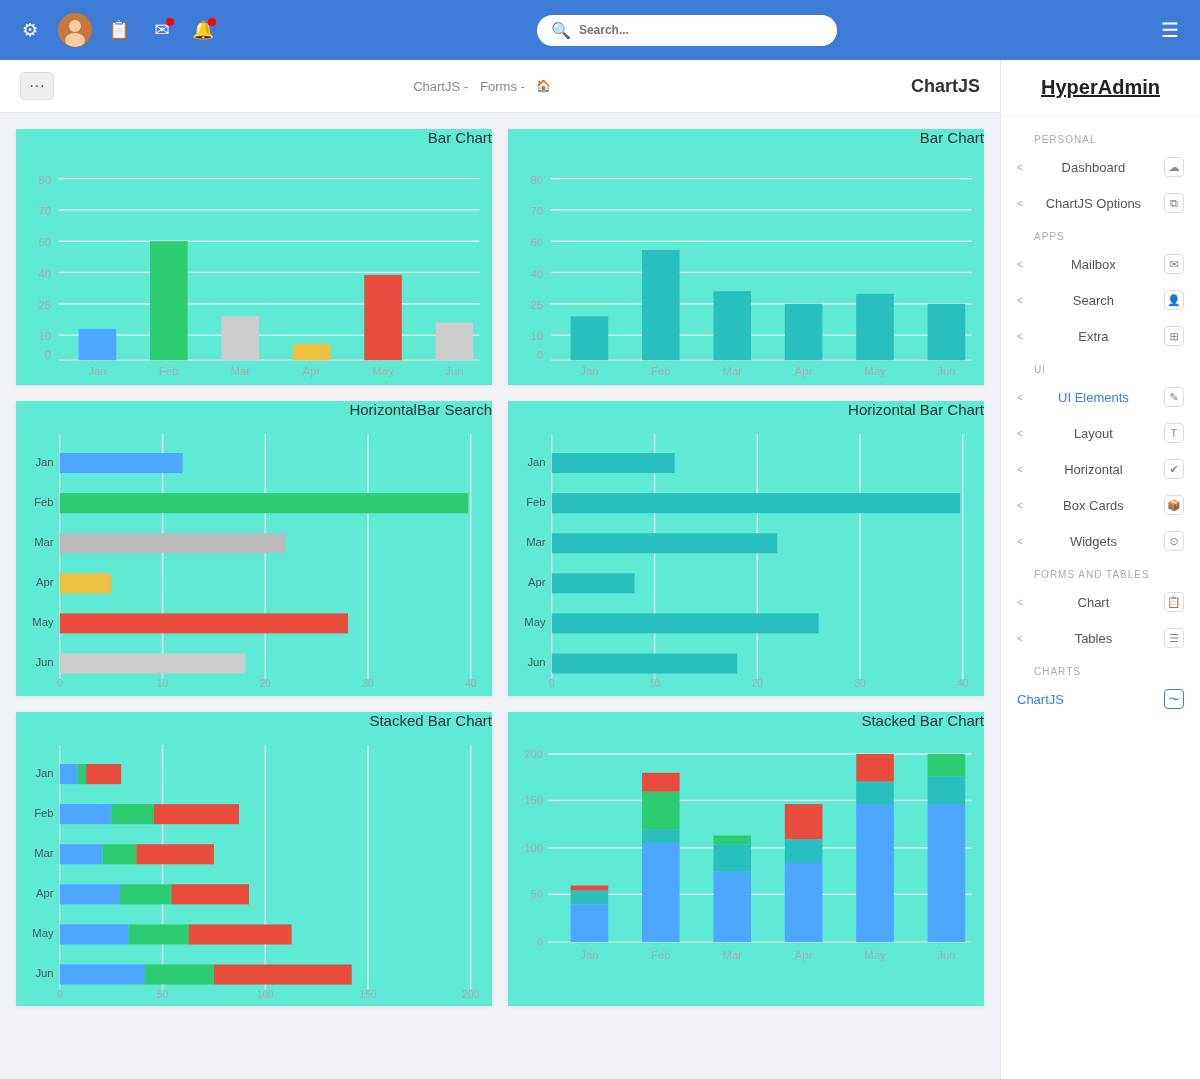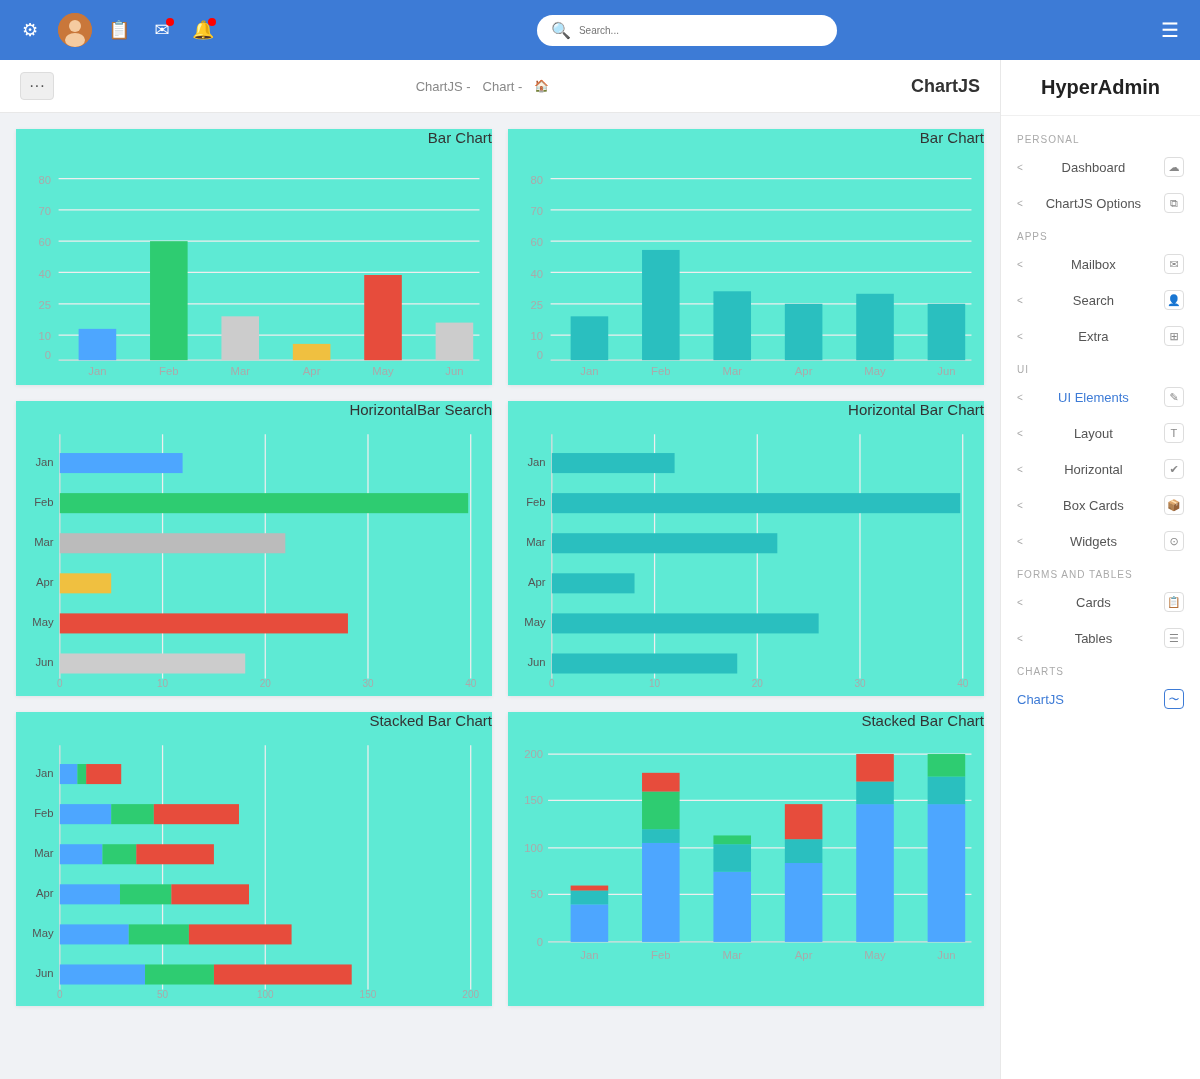--- a/index.html
+++ b/index.html
@@ -21,21 +21,21 @@
     .topnav-center { flex: 1; display: flex; justify-content: center; }
     .search-bar {
       background: white;
       border-radius: 20px;
       display: flex;
       align-items: center;
       padding: 6px 14px;
       width: 300px;
       gap: 8px;
     }
-    .search-bar input { border: none; outline: none; font-size: 10px; width: 100%; background: transparent; }
+    .search-bar input { border: none; outline: none; font-size: 12px; width: 100%; background: transparent; font-weight: bold; }
     .topnav-right { display: flex; align-items: center; gap: 14px; }
     .topnav-right .topnav-icon { position: relative; }
     .badge { width: 8px; height: 8px; background: red; border-radius: 50%; position: absolute; top: 2px; right: 2px; }
 
     
     .body-layout { display: flex; flex: 1; overflow: hidden; }
 
     
     .right-sidebar {
       width: 200px;
@@ -47,27 +47,29 @@
       order: 2;
     }
     .sidebar-brand {
       font-size: 20px;
       font-weight: 600;
       color: #222;
       text-align: center;
       padding: 0 16px 16px;
       border-bottom: 1px solid #f0f0f0;
       margin-bottom: 8px;
+      text-decoration: underline;
     }
     .sidebar-section-label {
       font-size: 10px;
       color: #aaa;
       letter-spacing: 1px;
       text-transform: uppercase;
       padding: 10px 16px 4px;
+      margin-left: 17px;
     }
     .sidebar-item {
       display: flex;
       align-items: center;
       justify-content: space-between;
       padding: 8px 16px;
       cursor: pointer;
       font-size: 13px;
       color: #555;
     }
@@ -158,21 +160,21 @@
 
 <div class="body-layout">
 
   <div class="main-area">
 
     <div class="breadcrumb-bar">
       <button class="breadcrumb-dots">···</button>
       <div class="breadcrumb-path">
         <span>ChartJS -</span>
         <span class="sep"></span>
-        <span>Chart -</span>
+        <span>Forms -</span>
         <span class="sep"></span>
         <span class="home-icon">🏠</span>
       </div>
       <div class="breadcrumb-title">ChartJS</div>
     </div>
 
     <div class="charts-content">
       <div class="charts-grid">
 
         <div class="chart-card">
@@ -486,21 +488,21 @@
     </div>
     <div class="sidebar-item">
       <span class="sidebar-item-arrow">&lt;</span>
       <span>Widgets</span>
       <span class="sidebar-item-icon">⊙</span>
     </div>
 
     <div class="sidebar-section-label">FORMS And TABLES</div>
     <div class="sidebar-item">
       <span class="sidebar-item-arrow">&lt;</span>
-      <span>Cards</span>
+      <span>Chart</span>
       <span class="sidebar-item-icon">📋</span>
     </div>
     <div class="sidebar-item">
       <span class="sidebar-item-arrow">&lt;</span>
       <span>Tables</span>
       <span class="sidebar-item-icon">☰</span>
     </div>
 
     <div class="sidebar-section-label">CHARTS</div>
     <div class="sidebar-item active">

